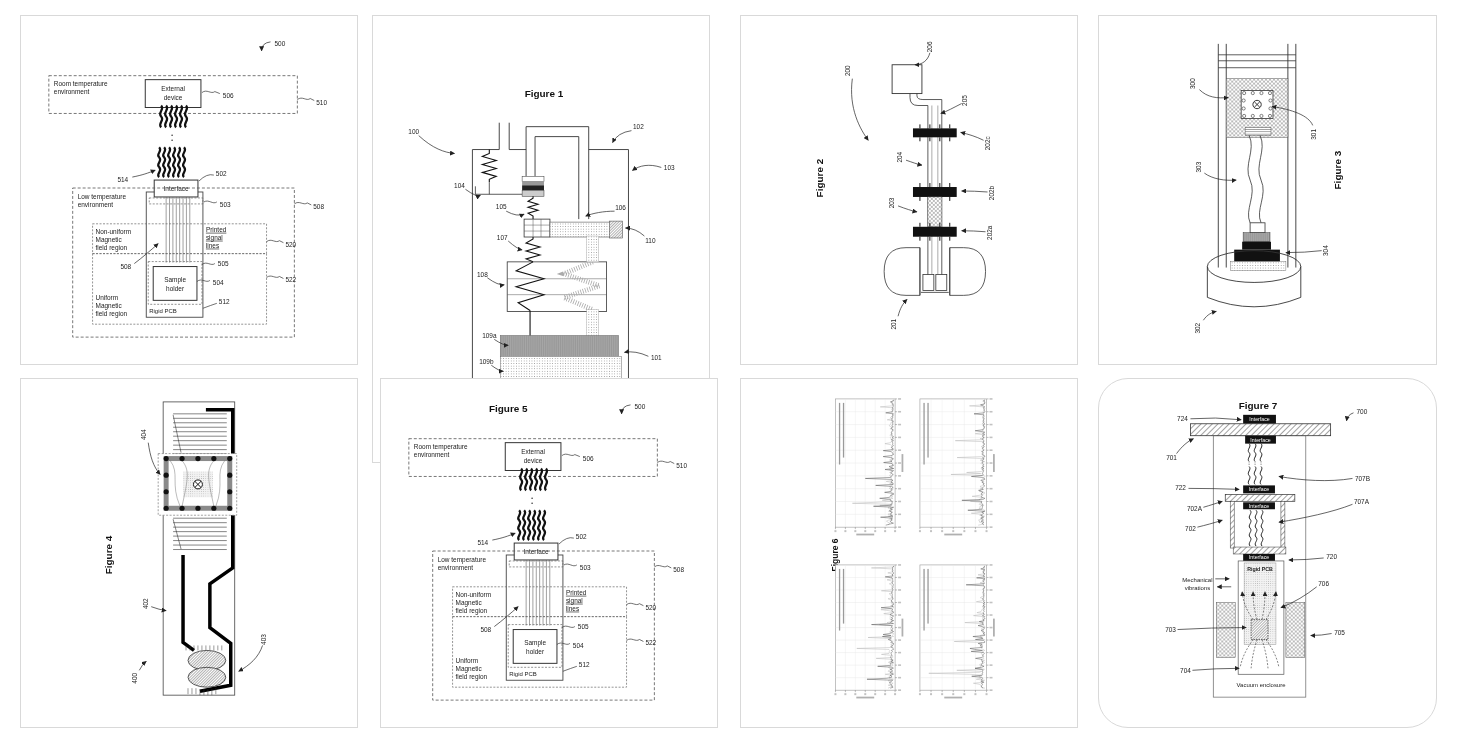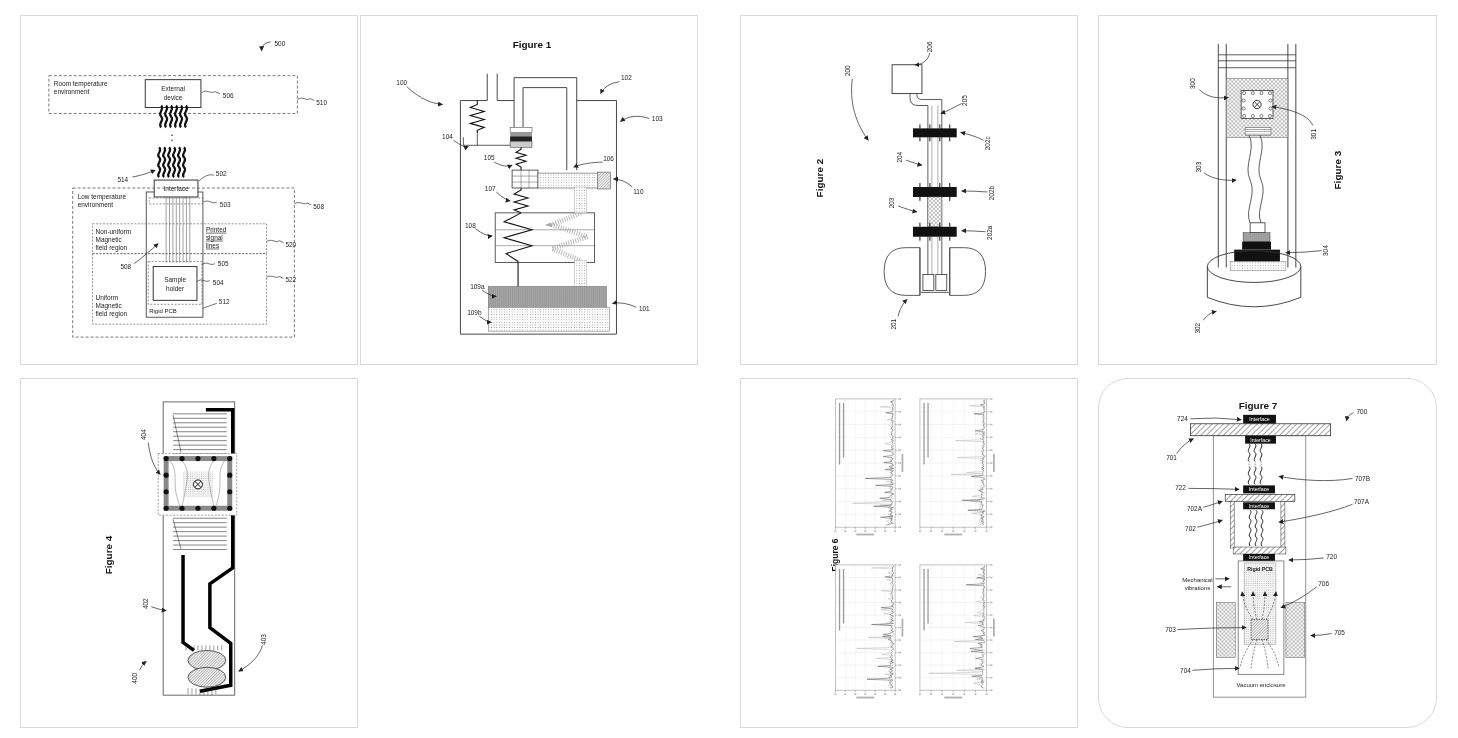--- a/index.html
+++ b/index.html
@@ -163,21 +163,21 @@
 </svg>
 
 <div id="stage">
 
   <div class="panel" style="left:20px;top:15px;width:338px;height:350px;">
     <svg viewBox="0 0 338 350">
       <use href="#fig5sym" width="338" height="350"></use>
     </svg>
   </div>
 
-  <div class="panel" style="left:360px;top:15px;width:338px;height:350px;">
+  <div class="panel" style="left:372px;top:15px;width:338px;height:448px;">
     <svg viewBox="0 0 338 350">
       <text class="ttl mid" x="172" y="32">Figure 1</text>
       <g>
         <path class="ol" d="M100,85 V320 H257 V85 H217"></path>
         <path class="ol" d="M100,85 H127 M137,85 H154"></path>
         <path class="ol" d="M127,85 V58 M137,85 V58"></path>
         <path class="ol" d="M154,112 V62 H217 V155"></path>
         <path class="ol" d="M163,112 V72 H207 V155"></path>
       </g>
       <polyline class="zig" points="117,85 117,89 110,92 124,96 110,100 124,104 110,108 124,112 117,115 117,118"></polyline>
@@ -441,20 +441,26 @@
         <path class="ldr" d="M131,229 q8,3 15,4" marker-end="url(#arw)"></path>
           <text class="lb mid" x="128" y="226" transform="rotate(-90 128 226)">402</text>
         <path class="ldr" d="M119,293 q3,-6 7,-9" marker-end="url(#arw)"></path>
           <text class="lb mid" x="117" y="301" transform="rotate(-90 117 301)">400</text>
         <path class="ldr" d="M243,268 c-4,12 -13,20 -24,26" marker-end="url(#arw)"></path>
           <text class="lb mid" x="246" y="262" transform="rotate(-90 246 262)">403</text>
       </g>
     </svg>
   </div>
 
+  <div class="panel" style="left:380px;top:378px;width:338px;height:350px;">
+    <svg viewBox="0 0 338 350">
+      <use href="#fig5sym" width="338" height="350"></use>
+      <text class="ttl mid" x="128" y="33">Figure 5</text>
+    </svg>
+  </div>
 
   <div class="panel" style="left:740px;top:378px;width:338px;height:350px;">
     <svg viewBox="0 0 338 350">
       <text class="ttl2 mid" x="98" y="177" transform="rotate(-90 98 177)">Figure 6</text>
       <g>
           <rect x="95" y="20" width="60" height="129" fill="#fff" stroke="#999" stroke-width="0.6"></rect>
           <line x1="95" x2="155" y1="32.9" y2="32.9" stroke="#e3e3e3" stroke-width="0.4"></line>
           <line x1="95" x2="155" y1="45.8" y2="45.8" stroke="#e3e3e3" stroke-width="0.4"></line>
           <line x1="95" x2="155" y1="58.7" y2="58.7" stroke="#e3e3e3" stroke-width="0.4"></line>
           <line x1="95" x2="155" y1="71.6" y2="71.6" stroke="#e3e3e3" stroke-width="0.4"></line>

